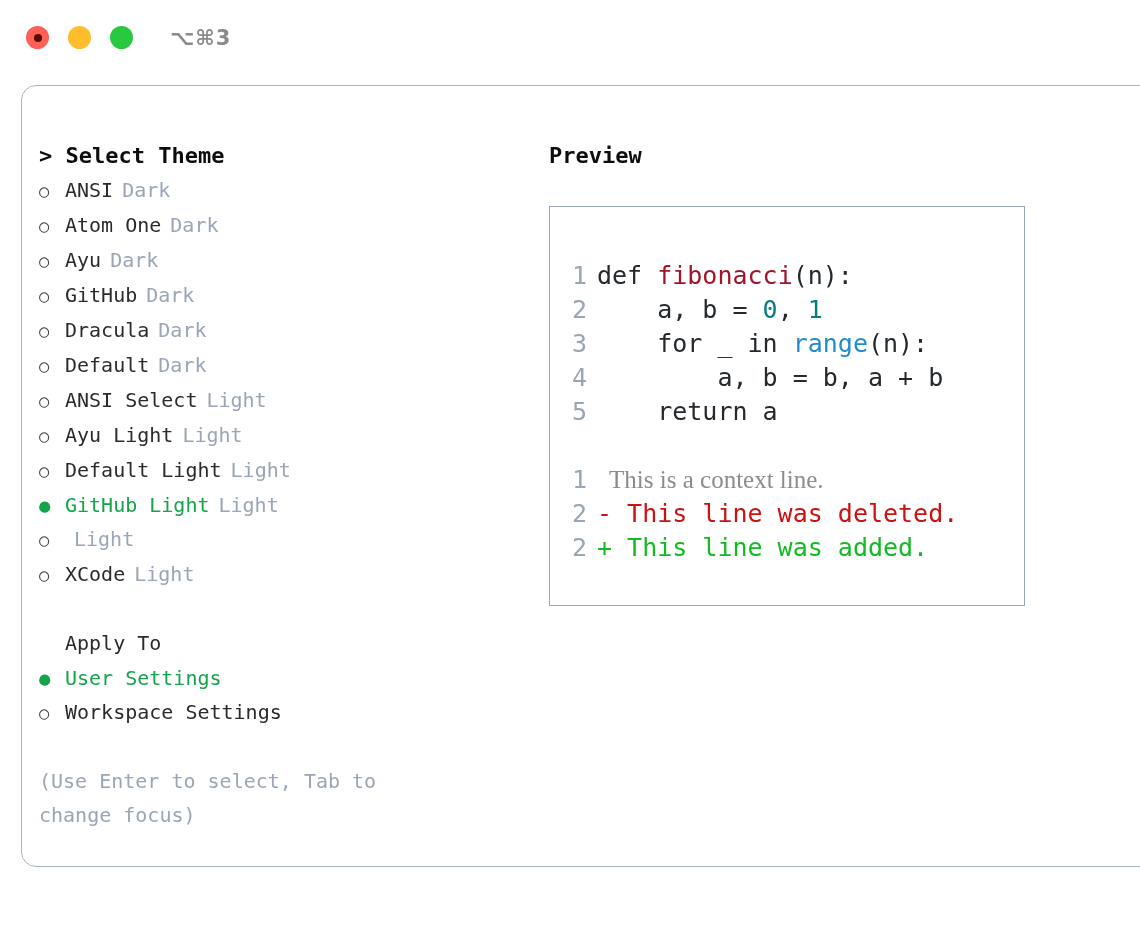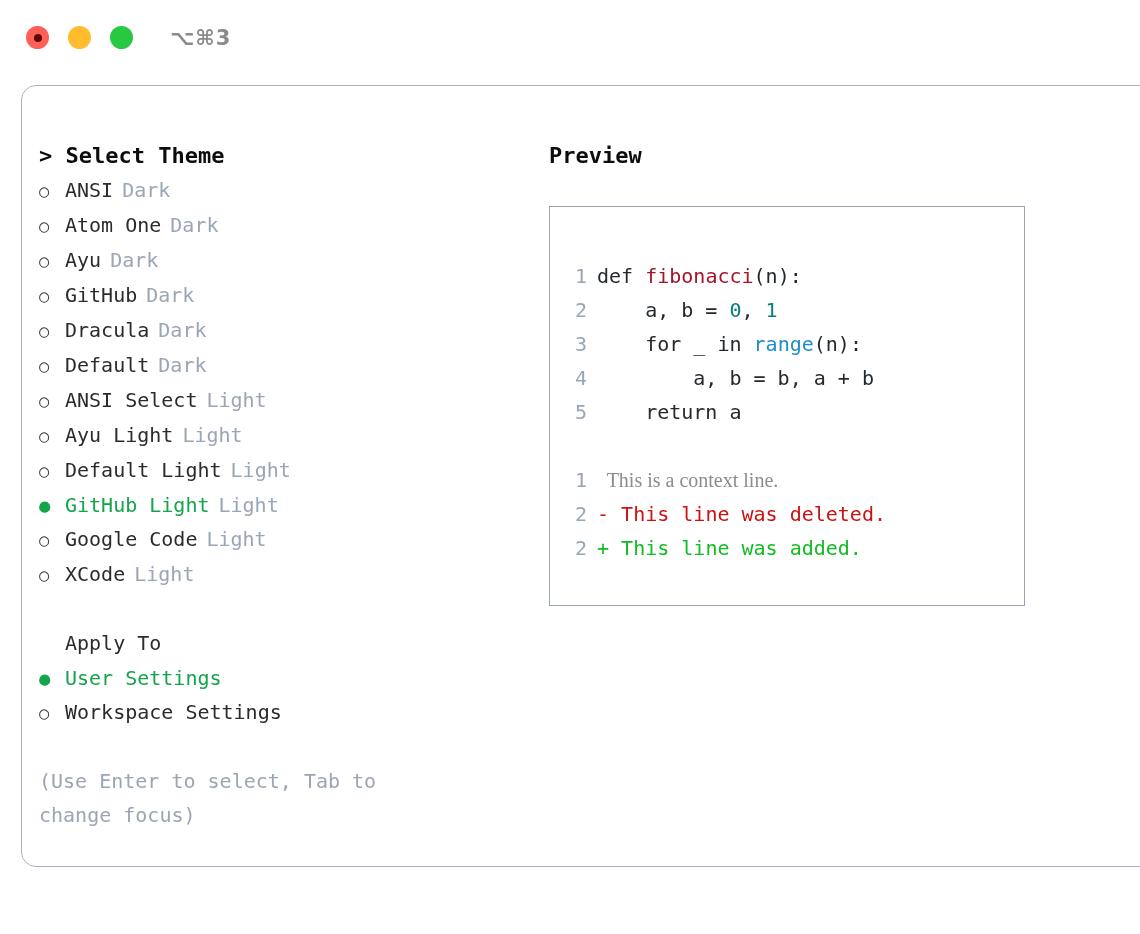--- a/index.html
+++ b/index.html
@@ -149,21 +149,21 @@
     border: 1.6px solid #9aa5b1;
     box-sizing: border-box;
     background: #ffffff;
     position: relative;
   }
   .code {
     position: absolute;
     left: 17px;
     top: 52px;
     font-family: "DejaVu Sans Mono", monospace;
-    font-size: 20px;
+    font-size: 25px;
     line-height: 34px;
     white-space: pre;
   }
   .cline { display: block; white-space: pre; }
   .gut {
     color: #9aa5b5;
     display: inline-block;
     width: 20px;
     text-align: right;
     margin-right: 10px;
@@ -199,21 +199,21 @@
           <div class="opt"><span class="bullet">○</span><span class="opt-label">ANSI</span><span class="opt-tag">Dark</span></div>
           <div class="opt"><span class="bullet">○</span><span class="opt-label">Atom One</span><span class="opt-tag">Dark</span></div>
           <div class="opt"><span class="bullet">○</span><span class="opt-label">Ayu</span><span class="opt-tag">Dark</span></div>
           <div class="opt"><span class="bullet">○</span><span class="opt-label">GitHub</span><span class="opt-tag">Dark</span></div>
           <div class="opt"><span class="bullet">○</span><span class="opt-label">Dracula</span><span class="opt-tag">Dark</span></div>
           <div class="opt"><span class="bullet">○</span><span class="opt-label">Default</span><span class="opt-tag">Dark</span></div>
           <div class="opt"><span class="bullet">○</span><span class="opt-label">ANSI Select</span><span class="opt-tag">Light</span></div>
           <div class="opt"><span class="bullet">○</span><span class="opt-label">Ayu Light</span><span class="opt-tag">Light</span></div>
           <div class="opt"><span class="bullet">○</span><span class="opt-label">Default Light</span><span class="opt-tag">Light</span></div>
           <div class="opt selected"><span class="bullet sel">●</span><span class="opt-label">GitHub Light</span><span class="opt-tag">Light</span></div>
-          <div class="opt"><span class="bullet">○</span><span class="opt-label">Google Code</span><span class="opt-tag">Light</span></div>
+          <div class="opt"><span class="bullet">○</span><span class="opt-tag">Light</span></div>
           <div class="opt"><span class="bullet">○</span><span class="opt-label">XCode</span><span class="opt-tag">Light</span></div>
         </div>
 
       <div class="section-gap"></div>
 
       <div class="opt">
         <span class="bullet blank">○</span>
         <span class="opt-label">Apply To</span>
       </div>
       <div id="apply-list">

